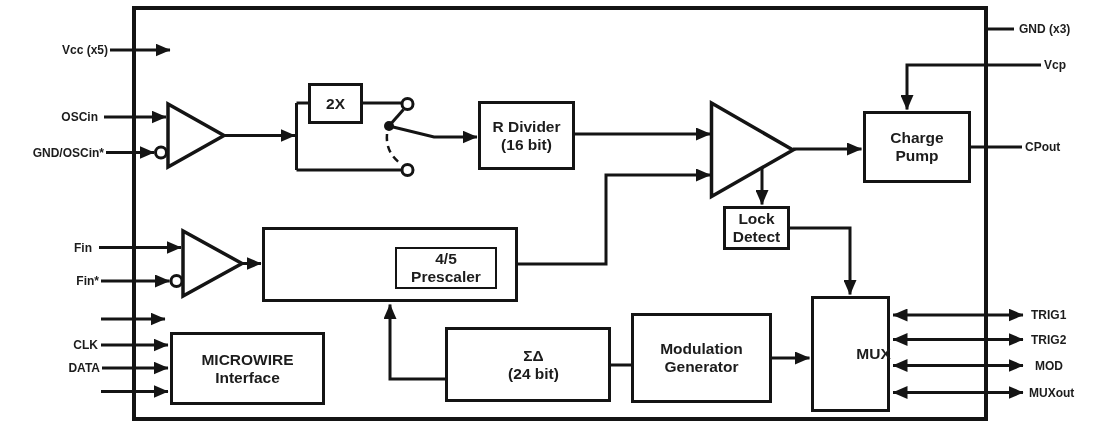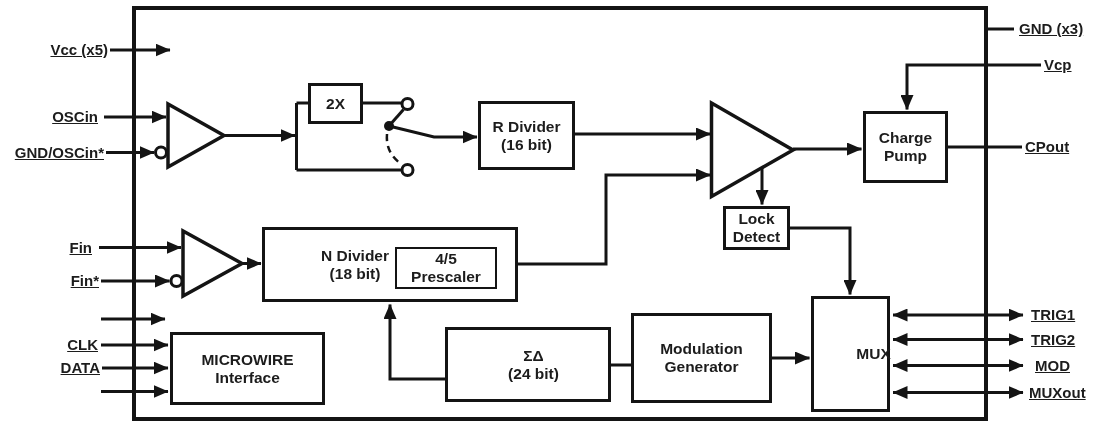--- a/index.html
+++ b/index.html
@@ -20,22 +20,22 @@
   #wires{position:absolute;left:0;top:0;width:1100px;height:427px;}
   .blk{
     position:absolute;border:3px solid var(--line);box-sizing:border-box;
     background:var(--bg);display:flex;flex-direction:column;
     align-items:center;justify-content:center;text-align:center;
     font-size:15.5px;font-weight:600;line-height:1.16;color:var(--text);
   }
   .blk span{display:block;}
   .noborder{border:none;background:transparent;}
   .pin{
-    position:absolute;font-size:15px;font-weight:600;line-height:20px;
-    color:var(--text);white-space:nowrap;text-decoration:underline;
+    position:absolute;font-size:12px;font-weight:600;line-height:20px;
+    color:var(--text);white-space:nowrap;
   }
   .pl{left:2px;text-align:right;}
   .pr{text-align:left;}
 </style>
 </head>
 <body>
 
 <div id="stage">
 
   <div id="chip-outline"></div>
@@ -106,24 +106,20 @@
   <div class="blk" style="left:308px;top:83px;width:55px;height:41px;">
     <span>2X</span>
   </div>
 
   <div class="blk" style="left:478px;top:101px;width:97px;height:69px;">
     <span>R Divider</span>
     <span>(16 bit)</span>
   </div>
 
   <div class="blk" style="left:262px;top:227px;width:256px;height:75px;"></div>
-  <div class="blk noborder" style="left:294px;top:246px;width:122px;height:38px;">
-    <span>N Divider</span>
-    <span>(18 bit)</span>
-  </div>
   <div class="blk" style="left:395px;top:247px;width:102px;height:42px;border-width:2.5px;">
     <span>4/5</span>
     <span>Prescaler</span>
   </div>
 
   <div class="blk" style="left:170px;top:332px;width:155px;height:73px;">
     <span>MICROWIRE</span>
     <span>Interface</span>
   </div>
 
@@ -139,21 +135,21 @@
 
   <div class="blk" style="left:811px;top:296px;width:79px;height:116px;padding-left:46px;">
     <span>MUX</span>
   </div>
 
   <div class="blk" style="left:723px;top:206px;width:67px;height:44px;">
     <span>Lock</span>
     <span>Detect</span>
   </div>
 
-  <div class="blk" style="left:863px;top:111px;width:85px;height:72px;">
+  <div class="blk" style="left:863px;top:111px;width:108px;height:72px;">
     <span>Charge</span>
     <span>Pump</span>
   </div>
 
   <div class="pin pl" style="top:40px;width:106px;">Vcc (x5)</div>
   <div class="pin pl" style="top:107px;width:96px;">OSCin</div>
   <div class="pin pl" style="top:142.5px;width:102px;">GND/OSCin*</div>
   <div class="pin pl" style="top:237.5px;width:90px;">Fin</div>
   <div class="pin pl" style="top:271px;width:97px;">Fin*</div>
   <div class="pin pl" style="top:335px;width:96px;">CLK</div>

